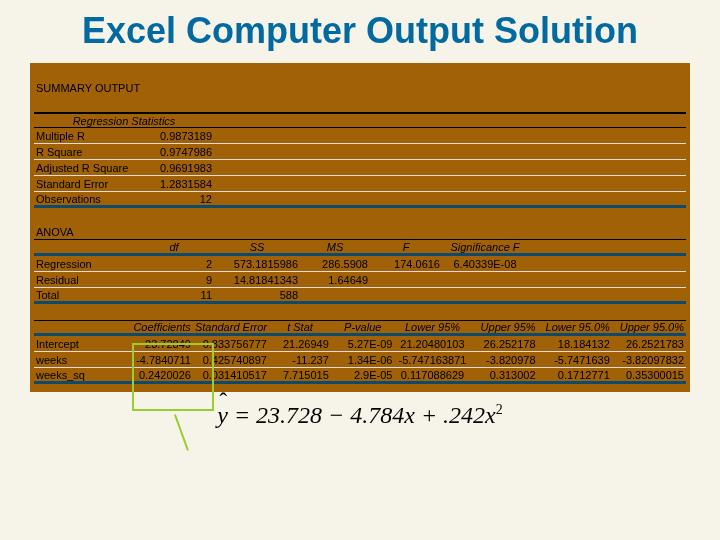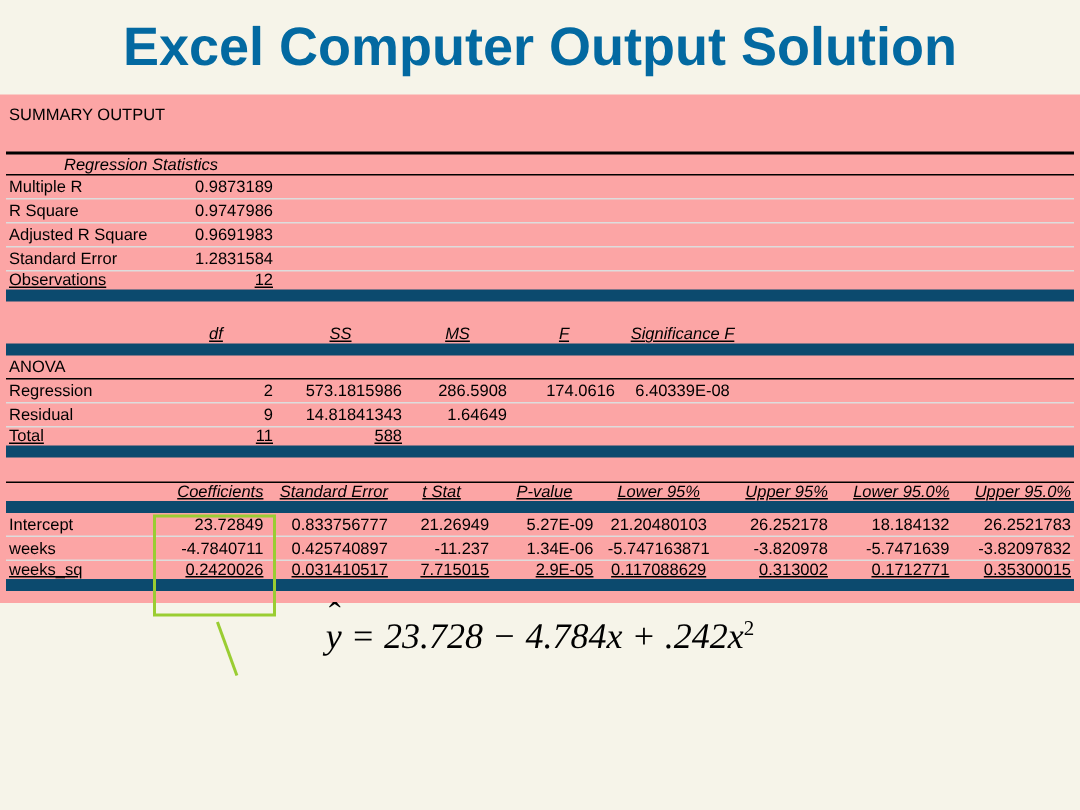--- a/index.html
+++ b/index.html
@@ -14,33 +14,33 @@
   }
   .title {
     font-size: 36px;
     font-weight: bold;
     text-align: center;
     padding: 10px 40px 6px;
     color: #0369a1;
     line-height: 1.15;
   }
   .sheet {
-    background: #fca5a5;
-    margin: 6px 0 0;
-    padding: 6px 4px 8px 4px;
+    background: #a16207;
+    margin: 6px 30px 0;
+    padding: 17px 4px 8px 4px;
     font-size: 11px;
     color: #000;
     position: relative;
   }
   .sheet .grid { width: 100%; }
   .row { display: flex; border-bottom: 1px solid #ddd; min-height: 16px; align-items: center; }
   .row.noborder { border-bottom: none; }
   .row.thick-top { border-top: 2px solid #000; }
   .row.thin-top { border-top: 1px solid #000; }
-  .row.thick-bot { border-bottom: 8px solid #0c4a6e; text-decoration: underline; }
+  .row.thick-bot { border-bottom: 3px solid #0c4a6e; }
   .row.thin-bot { border-bottom: 1px solid #000; }
   .cell { padding: 0 2px; white-space: nowrap; }
   .c0 { width: 100px; }
   .c1 { width: 80px; text-align: right; }
   .c2 { width: 86px; text-align: right; }
   .c3 { width: 70px; text-align: right; }
   .c4 { width: 72px; text-align: right; }
   .c5 { width: 86px; text-align: center; }
   .c6 { width: 76px; text-align: right; }
   .c7 { width: 84px; text-align: right; }
@@ -115,31 +115,31 @@
     <div class="row">
         <div class="cell c0">Standard Error</div>
         <div class="cell c1">1.2831584</div>
       </div>
     <div class="row thick-bot">
         <div class="cell c0">Observations</div>
         <div class="cell c1">12</div>
       </div>
 
     <div class="row noborder" style="height:12px"></div>
+    <div class="row thin-bot">
+        <div class="cell c0">ANOVA</div>
+      </div>
     <div class="row thick-bot">
       <div class="cell c0"></div>
       <div class="cell c1 italic center">df</div>
       <div class="cell c2 italic center">SS</div>
       <div class="cell c3 italic center">MS</div>
       <div class="cell c4 italic center">F</div>
       <div class="cell c5 italic center">Significance F</div>
     </div>
-    <div class="row thin-bot">
-        <div class="cell c0">ANOVA</div>
-      </div>
     <div class="row">
       <div class="cell c0">Regression</div>
       <div class="cell c1">2</div>
       <div class="cell c2">573.1815986</div>
       <div class="cell c3">286.5908</div>
       <div class="cell c4">174.0616</div>
       <div class="cell c5">6.40339E-08</div>
     </div>
     <div class="row">
       <div class="cell c0">Residual</div>

